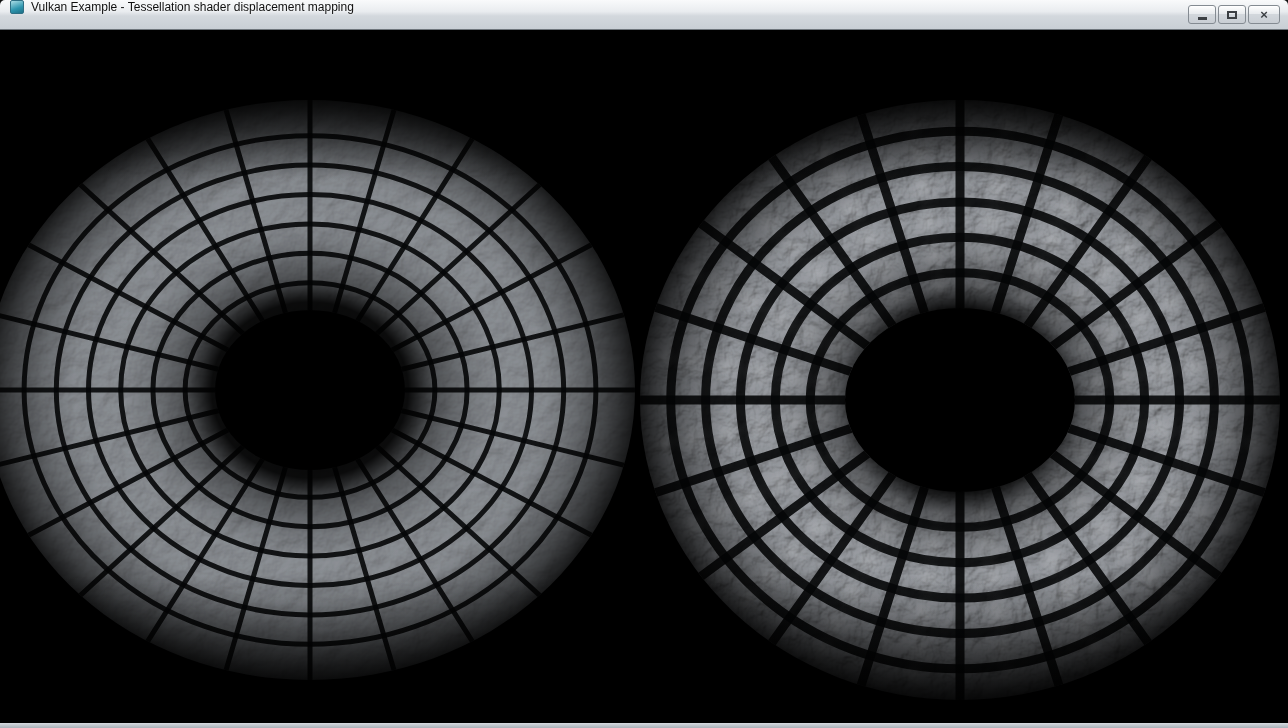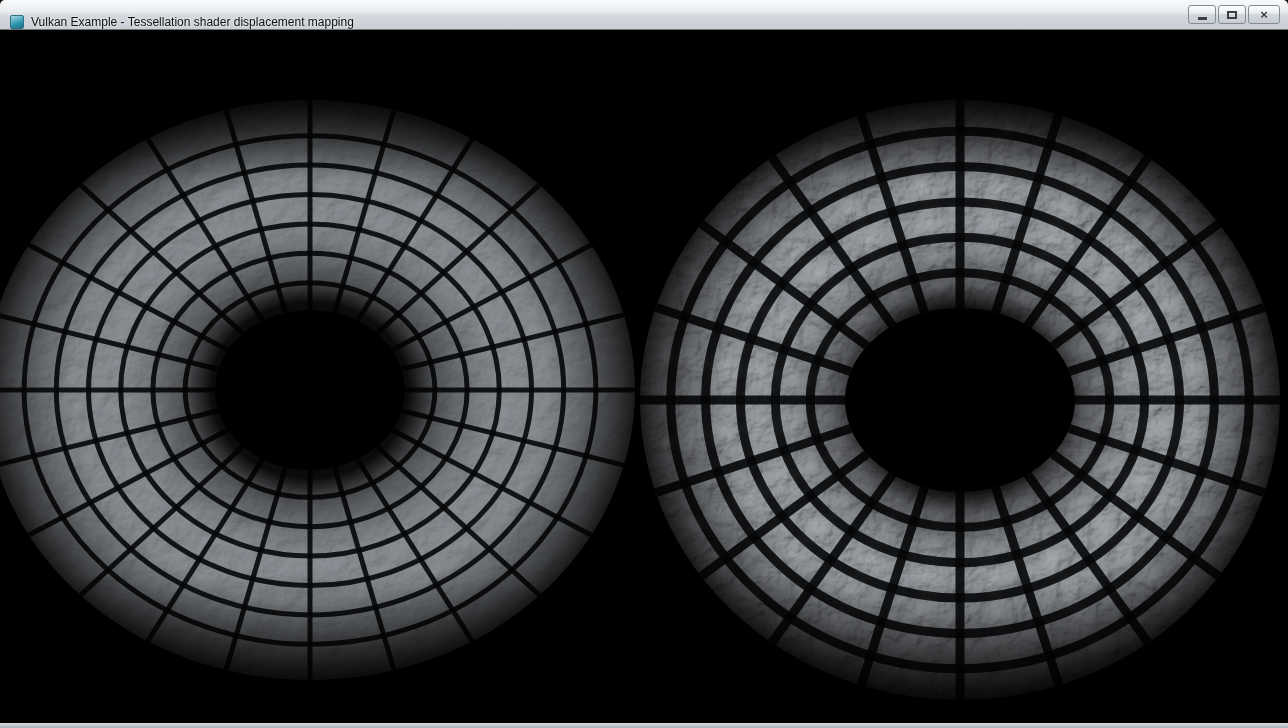--- a/index.html
+++ b/index.html
@@ -1,19 +1,19 @@
 <!DOCTYPE html>
 <html><head>
 <meta charset="utf-8">
 <style>
   *{box-sizing:border-box;margin:0;padding:0}
   html,body{width:1288px;height:728px}
   body{background:#111;font-family:"Liberation Sans",sans-serif;overflow:hidden}
   .window{width:1288px;height:728px;display:flex;flex-direction:column;background:#000;border-radius:5px 5px 0 0;overflow:hidden}
-  .titlebar{height:30px;flex:0 0 30px;background:linear-gradient(180deg,#f9fafb 0%,#e9ecef 40%,#d3d8dd 55%,#c9cfd5 100%);border-bottom:1px solid #6f767c;display:flex;align-items:flex-end;padding:0 8px;position:relative}
+  .titlebar{height:30px;flex:0 0 30px;background:linear-gradient(180deg,#f9fafb 0%,#e9ecef 40%,#d3d8dd 55%,#c9cfd5 100%);border-bottom:1px solid #6f767c;display:flex;align-items:flex-start;padding:0 8px;position:relative}
   .app-icon{width:14px;height:14px;margin:0 7px 0 2px;border:1px solid #2e6f84;border-radius:2px;background:linear-gradient(160deg,#aadde6,#2d95ae 60%,#1f6f86);flex:0 0 auto}
   .titlebar .title{font-size:12px;color:#101010;text-shadow:0 0 3px rgba(255,255,255,.9);white-space:nowrap}
   .controls{position:absolute;top:5px;right:8px;display:flex;gap:2px}
   .winbtn{width:28px;height:19px;padding:0;border:1px solid #848b92;border-radius:3px;background:linear-gradient(180deg,#ffffff,#e8ebee 45%,#d2d7dc 50%,#c9ced4);display:flex;align-items:center;justify-content:center;cursor:pointer;box-shadow:inset 0 1px 0 rgba(255,255,255,.8)}
   .winbtn.close{width:32px}
   .glyph-min{display:block;width:9px;height:3px;background:#3b3f43;margin-top:7px}
   .glyph-max{display:block;width:10px;height:8px;border:2px solid #3b3f43;background:transparent}
   .glyph-close{font-size:13px;font-weight:bold;color:#3b3f43;line-height:1}
   .viewport{flex:1 1 auto;position:relative;background:#000}
   .viewport svg{display:block}

